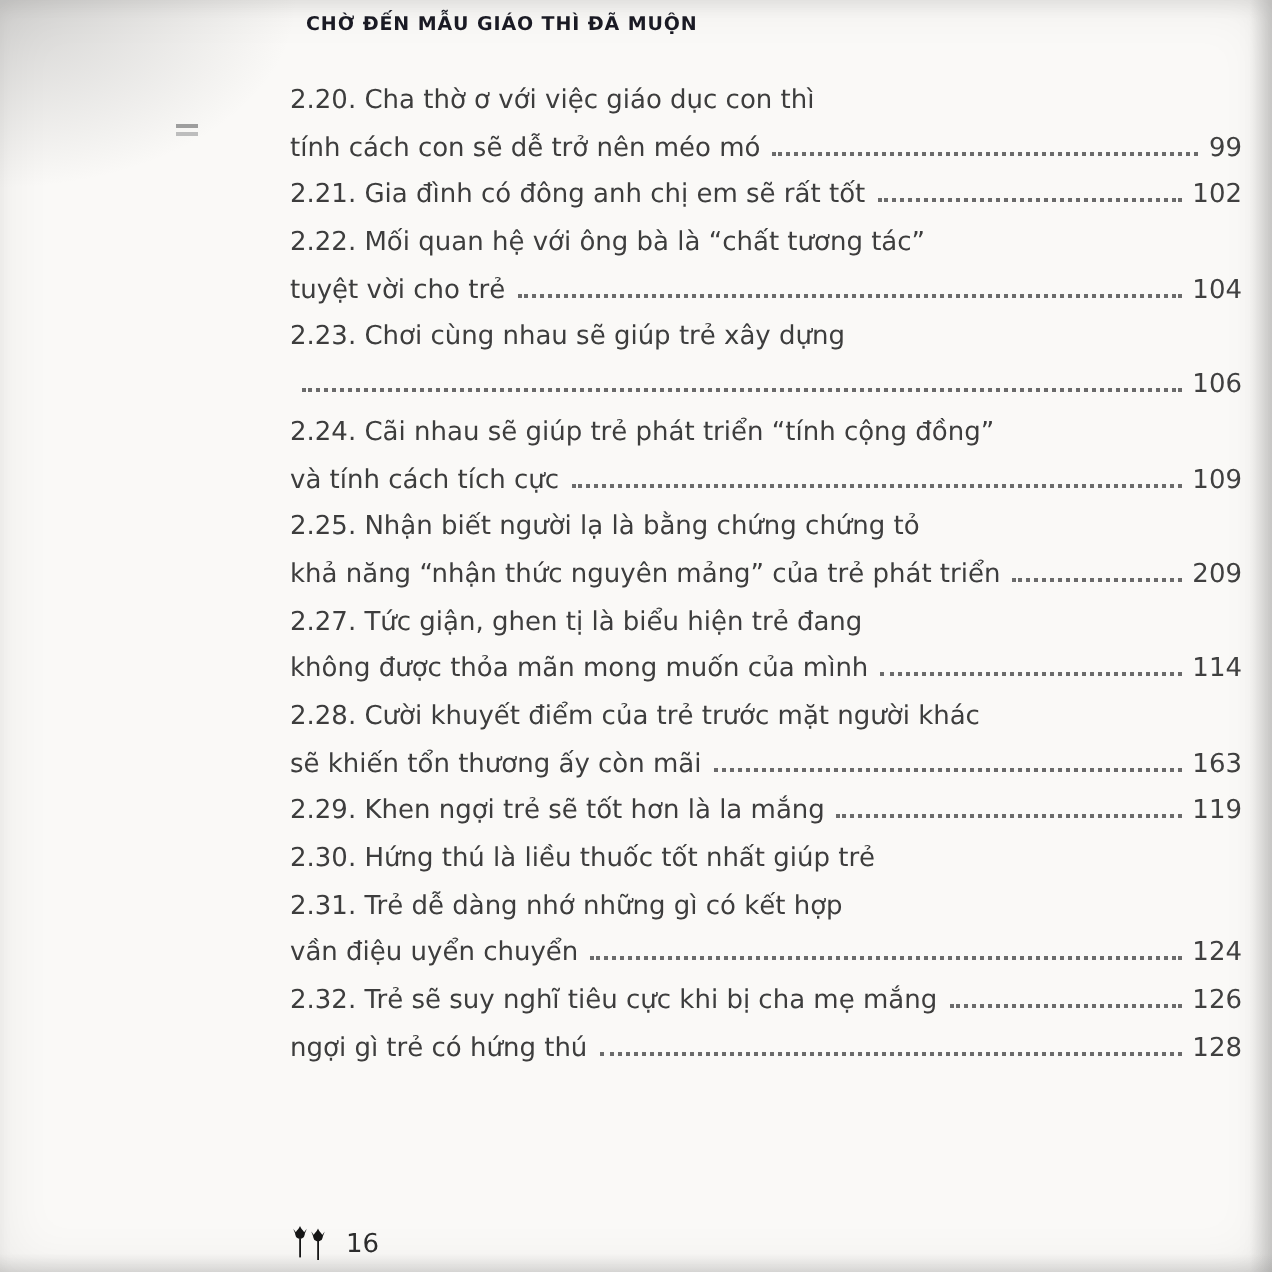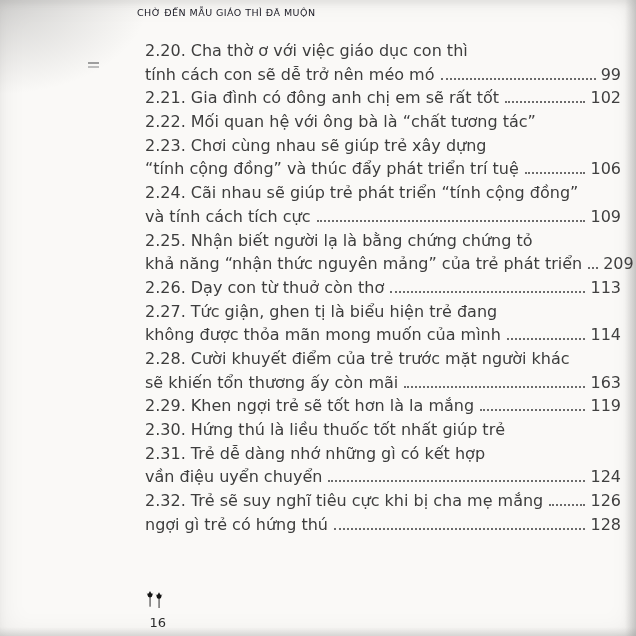--- a/index.html
+++ b/index.html
@@ -23,40 +23,40 @@
   }
   .bottom-edge {
     position: absolute; left: 0; bottom: 0; width: 100%; height: 9px;
     background: linear-gradient(to top, rgba(90,90,90,0.14), rgba(90,90,90,0));
   }
   .edge-mark {
     position: absolute; left: 88px; top: 62px; width: 11px; height: 2px;
     background: #9e9e9e; box-shadow: 0 4px 0 #bdbdbd;
   }
   .running-head {
-    position: absolute; left: 137px; top: 7px;
-    font-size: 9.5px; font-weight: normal; letter-spacing: 0.45px;
+    position: absolute; left: 153px; top: 7px;
+    font-size: 9.5px; font-weight: bold; letter-spacing: 0.45px;
     color: #1a1a24;
   }
   .toc { position: absolute; left: 145px; top: 39px; width: 476px; }
   .toc-entry { }
   .toc-line {
     display: flex; align-items: baseline;
-    height: 23.7px; line-height: 23.7px; font-size: 16px;
+    height: 23.7px; line-height: 23.7px; font-size: 13px;
   }
   .toc-text { white-space: nowrap; }
   .dots {
     flex: 1 1 auto; min-width: 10px;
     margin-left: 6px; margin-right: 5px;
     border-bottom: 2px dotted #6b6b6b;
   }
   .pgnum { white-space: nowrap; color: #404040; }
   .page-footer {
     position: absolute; left: 146px; bottom: 6px;
-    display: flex; align-items: flex-end; gap: 7px; flex-direction: column;
+    display: flex; align-items: flex-end; gap: 7px;
   }
   .flower { display: inline-block; line-height: 0; }
   .folio { font-size: 13px; color: #2c2c2c; }
 </style>
 </head>
 <body>
 
 <div class="photo">
   <div class="corner-shade"></div>
   <div class="right-edge"></div>
@@ -80,27 +80,31 @@
         <div class="toc-line">
           <span class="toc-text">2.21. Gia đình có đông anh chị em sẽ rất tốt</span>
           <span class="dots"></span>
           <span class="pgnum">102</span>
         </div>
       </div>
       <div class="toc-entry">
         <div class="toc-line">
           <span class="toc-text">2.22. Mối quan hệ với ông bà là “chất tương tác”</span>
         </div>
+        <div class="toc-line">
+          <span class="toc-text">tuyệt vời cho trẻ</span>
+          <span class="dots"></span>
+          <span class="pgnum">104</span>
+        </div>
       </div>
       <div class="toc-entry">
         <div class="toc-line">
           <span class="toc-text">2.23. Chơi cùng nhau sẽ giúp trẻ xây dựng</span>
         </div>
         <div class="toc-line">
-          <span class="toc-text">“tính cộng đồng” và thúc đẩy phát triển trí tuệ</span>
           <span class="dots"></span>
           <span class="pgnum">106</span>
         </div>
       </div>
       <div class="toc-entry">
         <div class="toc-line">
           <span class="toc-text">2.24. Cãi nhau sẽ giúp trẻ phát triển “tính cộng đồng”</span>
         </div>
         <div class="toc-line">
           <span class="toc-text">và tính cách tích cực</span>
@@ -109,27 +113,20 @@
         </div>
       </div>
       <div class="toc-entry">
         <div class="toc-line">
           <span class="toc-text">2.25. Nhận biết người lạ là bằng chứng chứng tỏ</span>
         </div>
         <div class="toc-line">
           <span class="toc-text">khả năng “nhận thức nguyên mảng” của trẻ phát triển</span>
           <span class="dots"></span>
           <span class="pgnum">209</span>
-        </div>
-      </div>
-      <div class="toc-entry">
-        <div class="toc-line">
-          <span class="toc-text">2.26. Dạy con từ thuở còn thơ</span>
-          <span class="dots"></span>
-          <span class="pgnum">113</span>
         </div>
       </div>
       <div class="toc-entry">
         <div class="toc-line">
           <span class="toc-text">2.27. Tức giận, ghen tị là biểu hiện trẻ đang</span>
         </div>
         <div class="toc-line">
           <span class="toc-text">không được thỏa mãn mong muốn của mình</span>
           <span class="dots"></span>
           <span class="pgnum">114</span>

